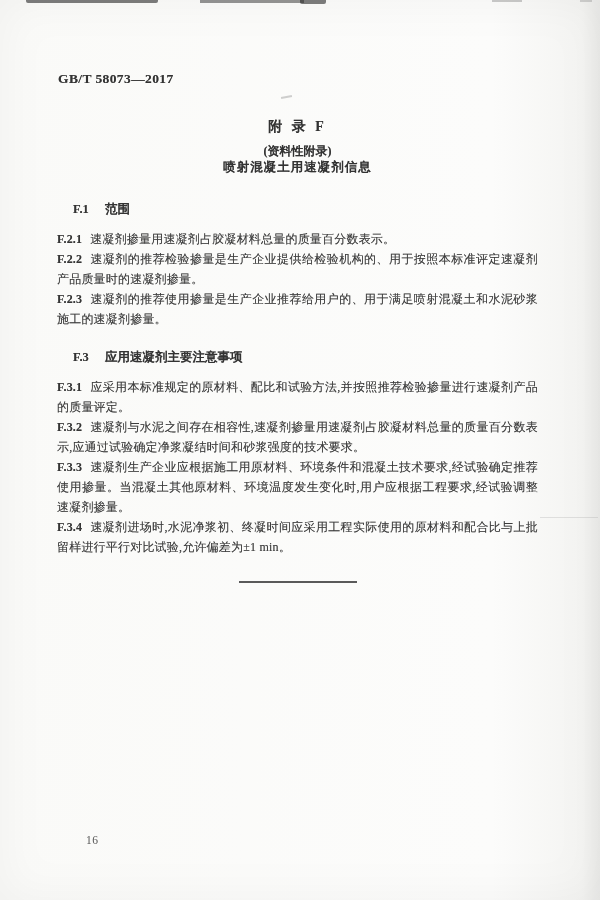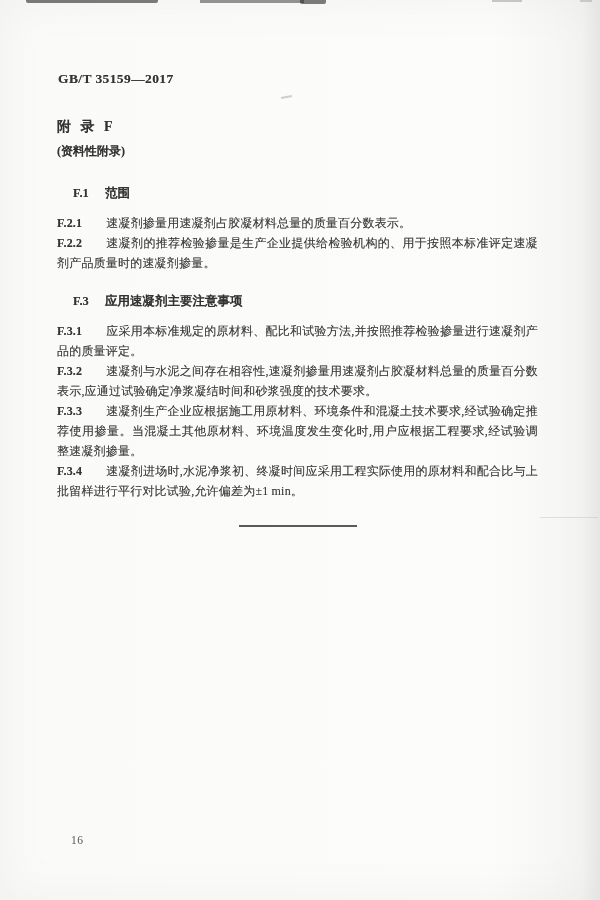--- a/index.html
+++ b/index.html
@@ -29,82 +29,86 @@
   .doc-header {
     position: absolute; left: 58px; top: 71px;
     font-size: 13.5px; font-weight: 700; letter-spacing: 0.4px;
     color: #333;
     text-shadow: 0 0 0.5px rgba(70,70,70,0.55);
   }
   .content {
     position: absolute; left: 57px; top: 118px; width: 481px;
     text-shadow: 0 0 0.5px rgba(70,70,70,0.5);
   }
-  .title-block { text-align: left; margin-bottom: 26px; }
+  .title-block { text-align: center; margin-bottom: 26px; }
   .title-appendix { font-size: 14px;   font-weight: 700; letter-spacing: 3px; line-height: 18px; margin-bottom: 7px; color: #323232; }
   .title-note     { font-size: 12px;   font-weight: 700; line-height: 16px; color: #323232; }
   .title-main     { font-size: 12.5px; font-weight: 700; letter-spacing: 1px; line-height: 16px; color: #323232; }
 
   .sec-heading {
     margin: 20px 0 12px 16px;
     font-size: 12.5px; font-weight: 700; line-height: 16px; color: #333;
   }
   .sec-heading .sec-num { margin-right: 13px; }
   .para {
     margin: 0; font-size: 12px; line-height: 20px;
     text-align: justify; letter-spacing: 0.2px; color: #3d3d3d;
   }
   .para.indent { text-indent: 2em; }
-  .p-num { font-weight: 700; margin-right: 24px; color: #353535; }
+  .p-num { font-weight: 700; margin-right: 8px; color: #353535; }
 
   .end-rule {
     width: 118px; height: 0;
     border-top: 2px solid #5a5a5a;
     margin: 24px auto 0 auto;
   }
   .page-number {
-    position: absolute; left: 71px; top: 834px;
+    position: absolute; left: 86px; top: 834px;
     font-size: 11.5px; color: #555; letter-spacing: 0.5px;
   }
 </style>
 </head>
 <body>
 
 <div class="page">
 
   <div class="art art-1"></div>
   <div class="art art-2"></div>
   <div class="art art-3"></div>
   <div class="art art-4"></div>
   <div class="art art-5"></div>
   <div class="art art-6"></div>
   <div class="art art-7"></div>
 
-  <div class="doc-header">GB/T 35159—2017</div>
+  <div class="doc-header">GB/T 58073—2017</div>
 
   <div class="content">
 
     <div class="title-block">
       <div class="title-appendix">附 录 F</div>
       <div class="title-note">(资料性附录)</div>
+      <div class="title-main">喷射混凝土用速凝剂信息</div>
     </div>
 
     <section>
       <h2 class="sec-heading">
         <span class="sec-num">F.1</span>
         <span class="sec-title">范围</span>
       </h2>
     </section>
 
     <section>
       <p class="para">
         <span class="p-num">F.2.1</span><span class="p-text">速凝剂掺量用速凝剂占胶凝材料总量的质量百分数表示。</span>
       </p>
       <p class="para">
         <span class="p-num">F.2.2</span><span class="p-text">速凝剂的推荐检验掺量是生产企业提供给检验机构的、用于按照本标准评定速凝剂产品质量时的速凝剂掺量。</span>
+      </p>
+      <p class="para">
+        <span class="p-num">F.2.3</span><span class="p-text">速凝剂的推荐使用掺量是生产企业推荐给用户的、用于满足喷射混凝土和水泥砂浆施工的速凝剂掺量。</span>
       </p>
     </section>
 
     <section>
       <h2 class="sec-heading">
         <span class="sec-num">F.3</span>
         <span class="sec-title">应用速凝剂主要注意事项</span>
       </h2>
       <p class="para">
         <span class="p-num">F.3.1</span><span class="p-text">应采用本标准规定的原材料、配比和试验方法,并按照推荐检验掺量进行速凝剂产品的质量评定。</span>

